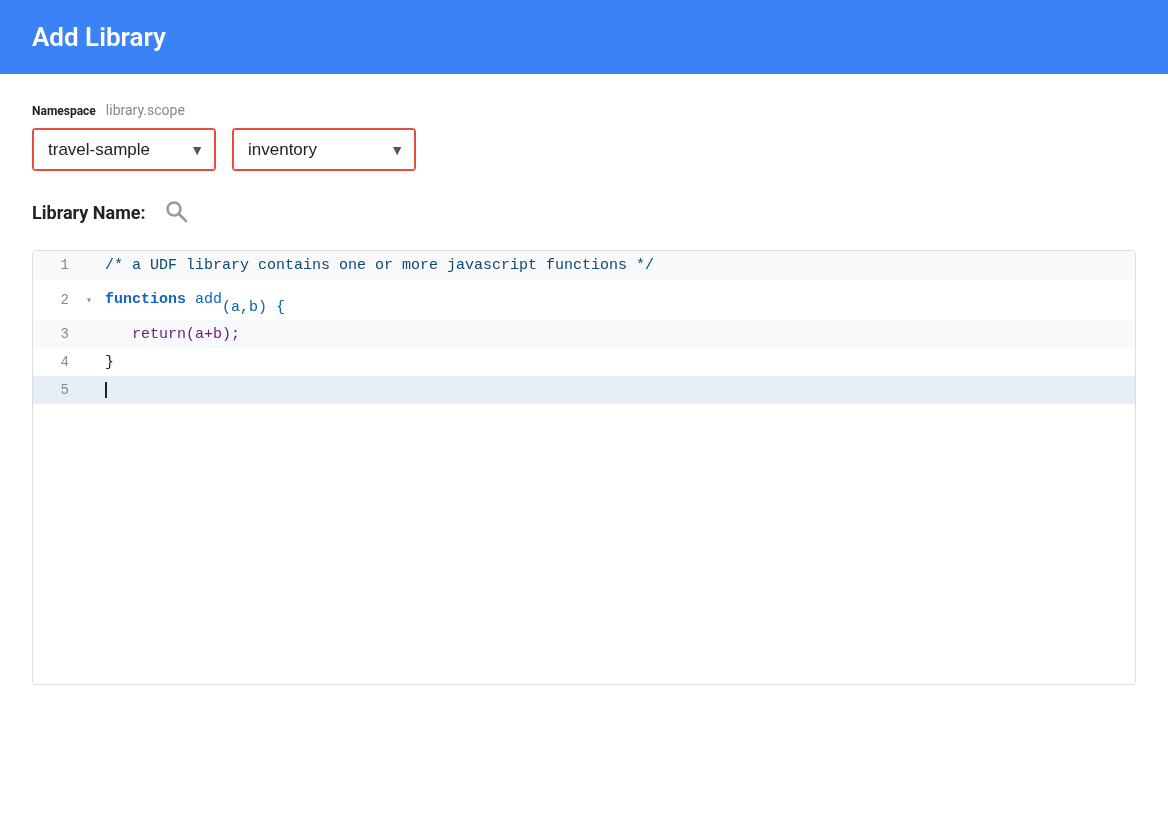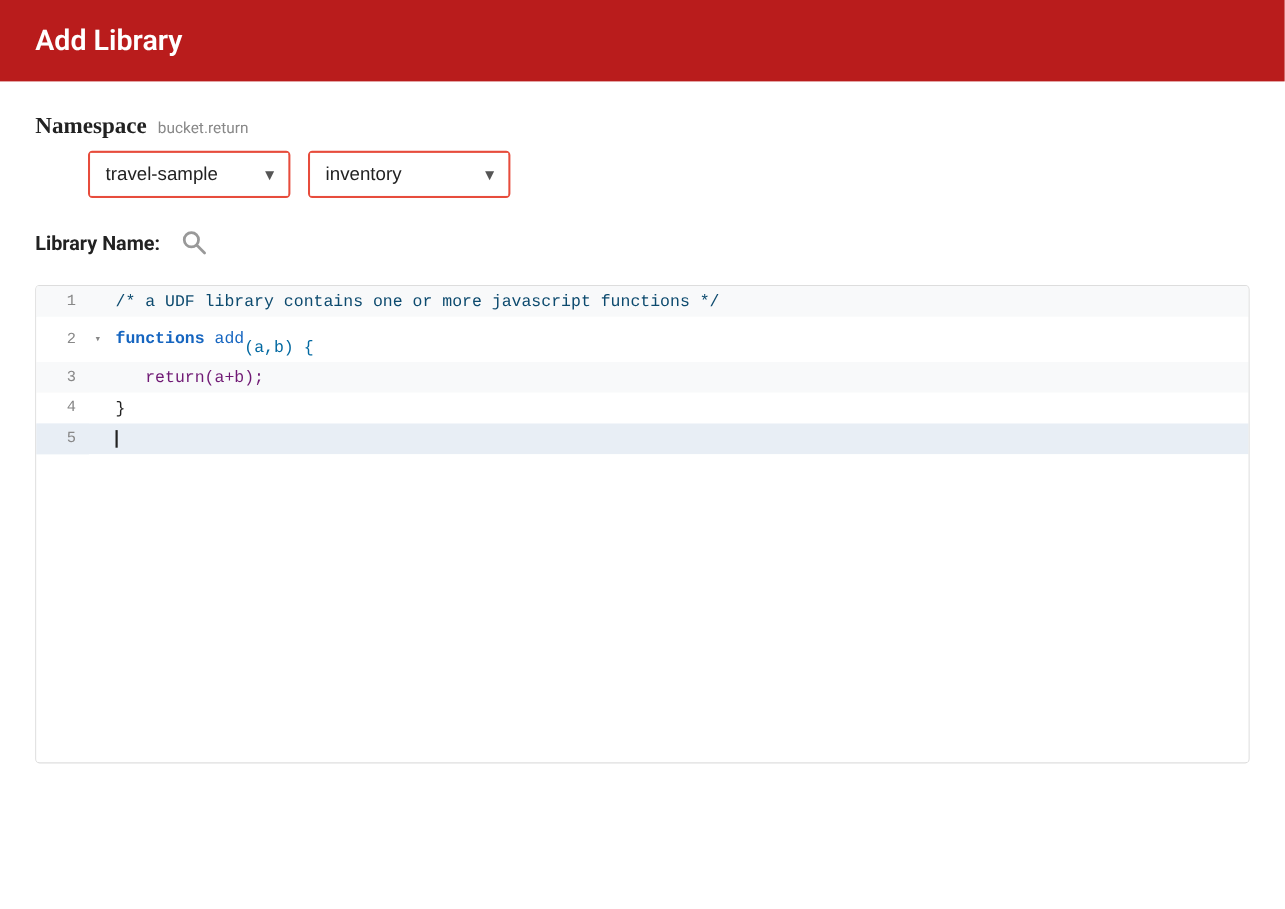--- a/index.html
+++ b/index.html
@@ -5,21 +5,21 @@
     * { box-sizing: border-box; margin: 0; padding: 0; }
 
     body {
       font-family: -apple-system, BlinkMacSystemFont, "Segoe UI", Roboto, sans-serif;
       background: #fff;
       width: 1168px;
       min-height: 826px;
     }
 
     .header {
-      background: #b91c1c;
+      background: #3b82f6;
       padding: 22px 32px;
     }
 
     .header-title {
       color: #fff;
       font-size: 26px;
       font-weight: 600;
     }
 
     .content {
@@ -31,35 +31,33 @@
     }
 
     .namespace-label-row {
       display: flex;
       align-items: baseline;
       gap: 10px;
       margin-bottom: 10px;
     }
 
     .namespace-label {
-      font-size: 21px;
+      font-size: 12px;
       font-weight: 700;
       color: #222;
-      font-family: Liberation Serif, serif;
     }
 
     .namespace-sublabel {
       font-size: 14px;
       color: #888;
     }
 
     .dropdowns-row {
       display: flex;
       gap: 16px;
-      margin-left: 48px;
     }
 
     .dropdown-wrapper {
       border: 2px solid #e74c3c;
       border-radius: 4px;
     }
 
     .dropdown-select {
       appearance: none;
       -webkit-appearance: none;
@@ -214,21 +212,21 @@
 
 <div class="header">
   <h1 class="header-title">Add Library</h1>
 </div>
 
 <div class="content">
 
   <div class="namespace-section">
     <div class="namespace-label-row">
       <span class="namespace-label">Namespace</span>
-      <span class="namespace-sublabel">bucket.return</span>
+      <span class="namespace-sublabel">library.scope</span>
     </div>
     <div class="dropdowns-row">
 
       <div class="dropdown-wrapper">
         <div class="dropdown-container">
           <select class="dropdown-select">
             <option value="travel-sample">travel-sample</option>
             <option value="beer-sample">beer-sample</option>
             <option value="gamesim-sample">gamesim-sample</option>
           </select>

